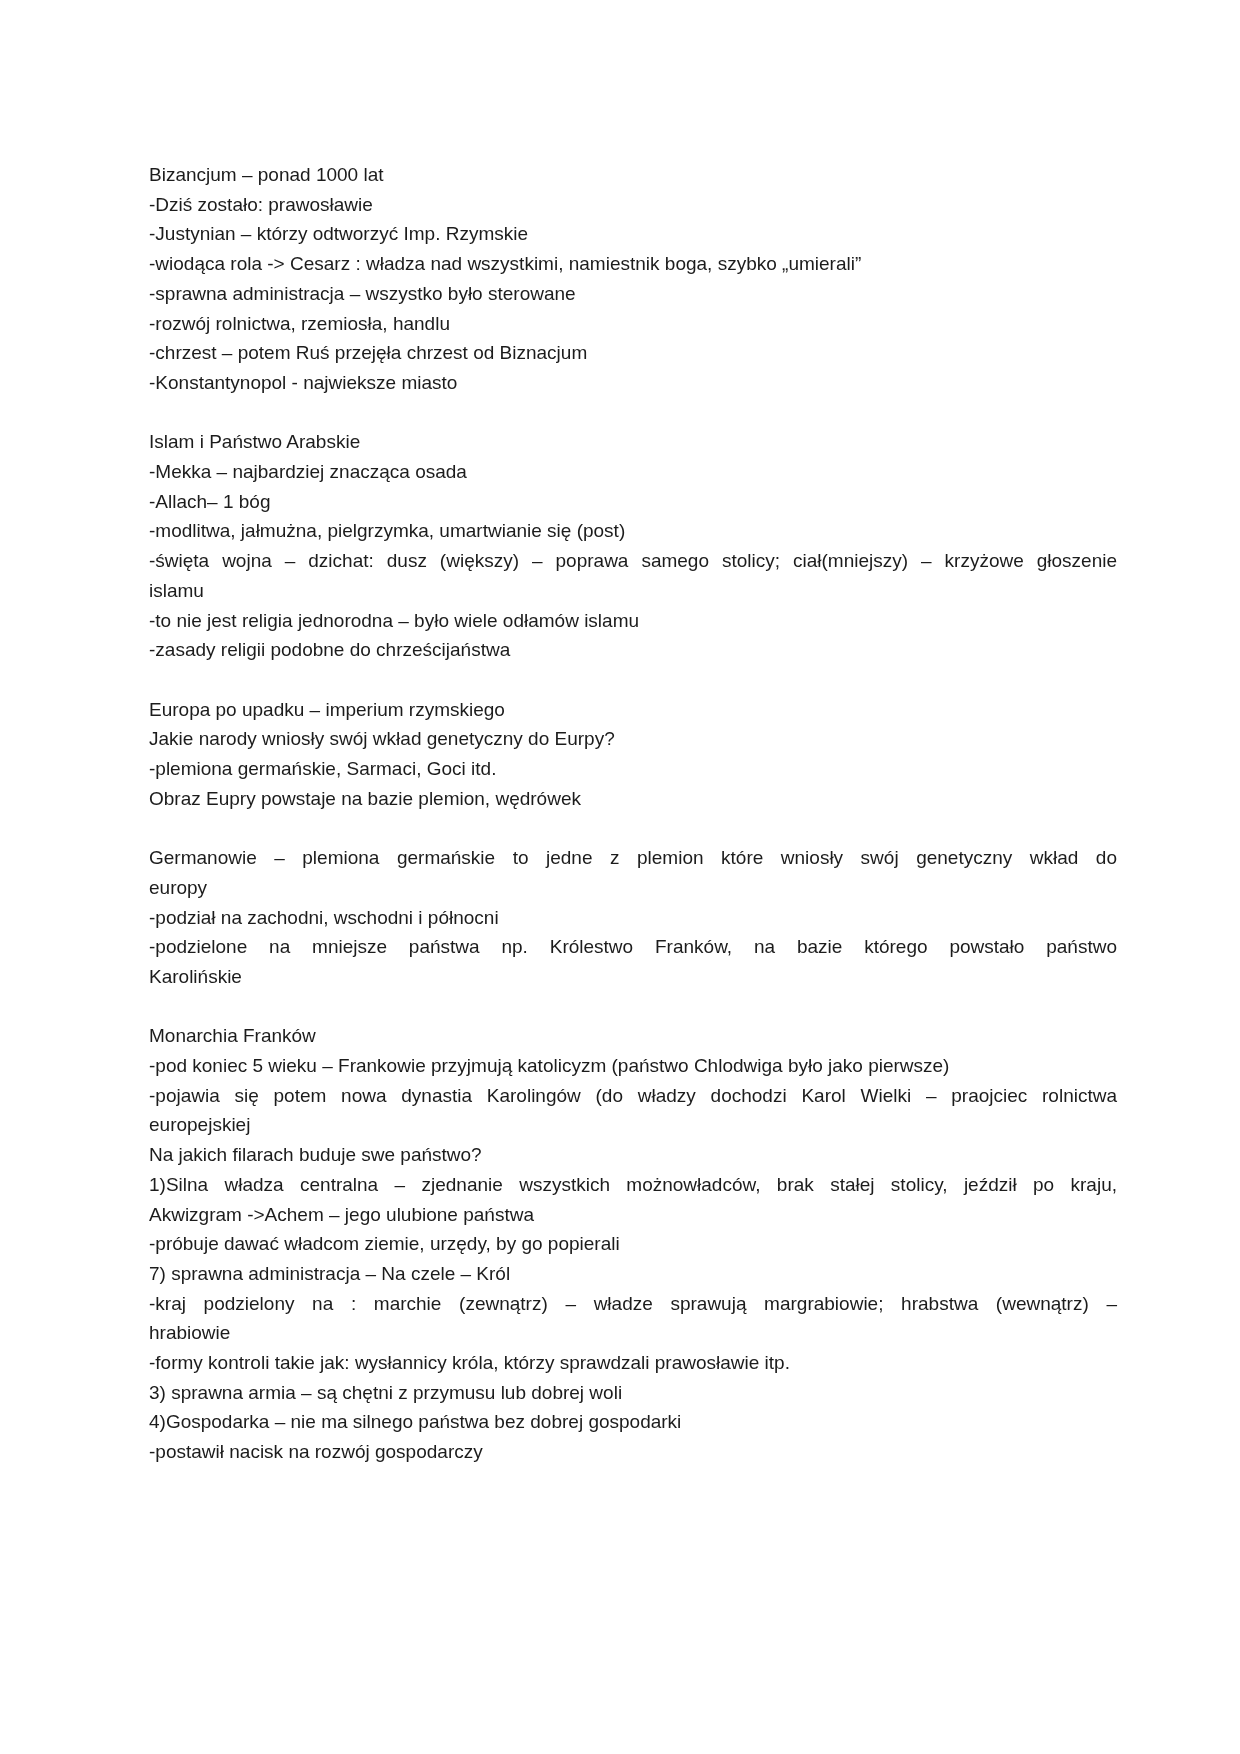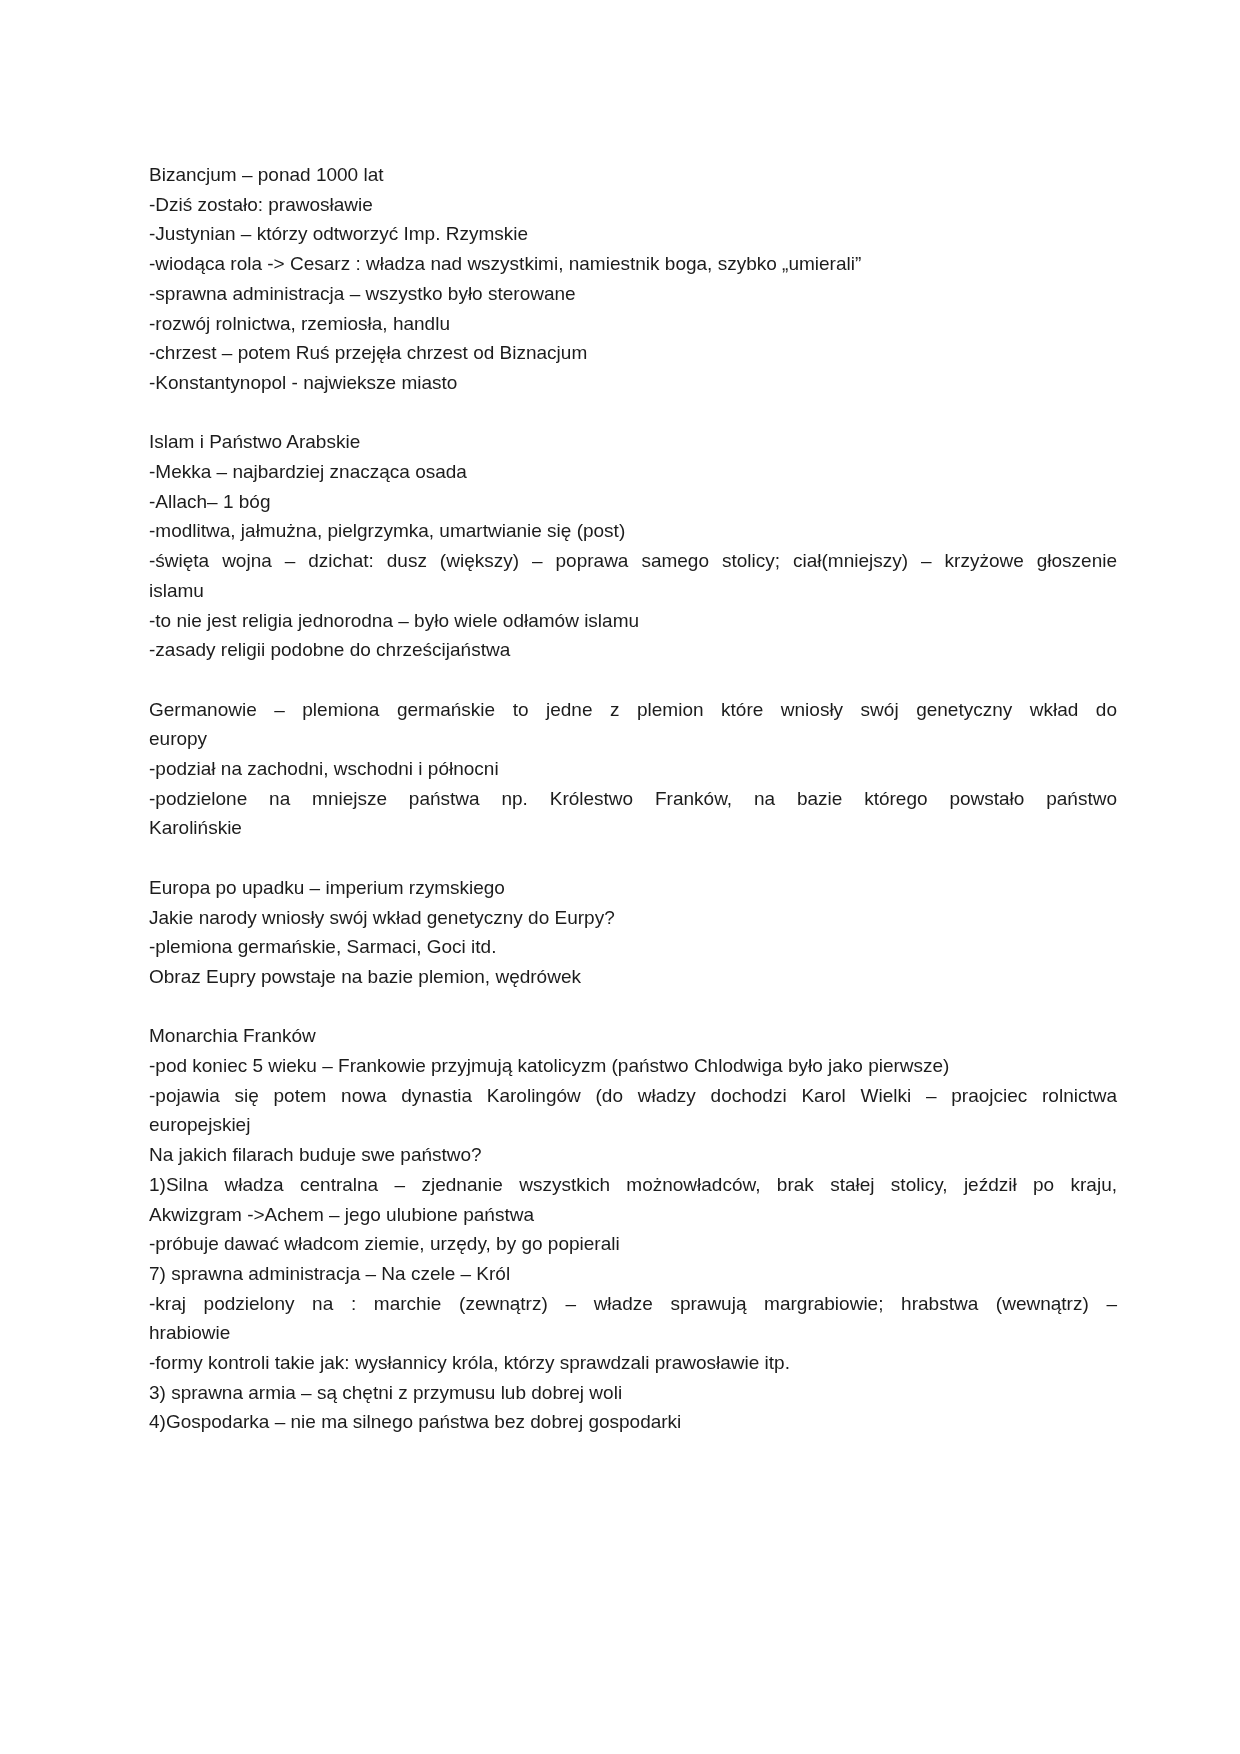--- a/index.html
+++ b/index.html
@@ -61,45 +61,46 @@
       <div class="line">-Mekka – najbardziej znacząca osada</div>
       <div class="line">-Allach– 1 bóg</div>
       <div class="line">-modlitwa, jałmużna, pielgrzymka, umartwianie się (post)</div>
       <div class="line fill">-święta wojna – dzichat: dusz (większy) – poprawa samego stolicy; ciał(mniejszy) – krzyżowe głoszenie</div>
       <div class="line">islamu</div>
       <div class="line">-to nie jest religia jednorodna – było wiele odłamów islamu</div>
       <div class="line">-zasady religii podobne do chrześcijaństwa</div>
     </div>
 
     <div class="block">
+      <div class="line">Europa po upadku – imperium rzymskiego</div>
+      <div class="line">Jakie narody wniosły swój wkład genetyczny do Eurpy?</div>
+      <div class="line">-plemiona germańskie, Sarmaci, Goci itd.</div>
+      <div class="line">Obraz Eupry powstaje na bazie plemion, wędrówek</div>
+    </div>
+
+    <div class="block">
       <div class="line fill">Germanowie – plemiona germańskie to jedne z plemion które wniosły swój genetyczny wkład do</div>
       <div class="line">europy</div>
       <div class="line">-podział na zachodni, wschodni i północni</div>
       <div class="line fill">-podzielone na mniejsze państwa np. Królestwo Franków, na bazie którego powstało państwo</div>
       <div class="line">Karolińskie</div>
-    </div>
-
-    <div class="block">
-      <div class="line">Europa po upadku – imperium rzymskiego</div>
-      <div class="line">Jakie narody wniosły swój wkład genetyczny do Eurpy?</div>
-      <div class="line">-plemiona germańskie, Sarmaci, Goci itd.</div>
-      <div class="line">Obraz Eupry powstaje na bazie plemion, wędrówek</div>
     </div>
 
     <div class="block">
       <div class="line">Monarchia Franków</div>
       <div class="line">-pod koniec 5 wieku – Frankowie przyjmują katolicyzm (państwo Chlodwiga było jako pierwsze)</div>
       <div class="line fill">-pojawia się potem nowa dynastia Karolingów (do władzy dochodzi Karol Wielki – praojciec rolnictwa</div>
       <div class="line">europejskiej</div>
       <div class="line">Na jakich filarach buduje swe państwo?</div>
       <div class="line fill">1)Silna władza centralna – zjednanie wszystkich możnowładców, brak stałej stolicy, jeździł po kraju,</div>
       <div class="line">Akwizgram -&gt;Achem – jego ulubione państwa</div>
       <div class="line">-próbuje dawać władcom ziemie, urzędy, by go popierali</div>
       <div class="line">7) sprawna administracja – Na czele – Król</div>
       <div class="line fill">-kraj podzielony na : marchie (zewnątrz) – władze sprawują margrabiowie; hrabstwa (wewnątrz) –</div>
       <div class="line">hrabiowie</div>
       <div class="line">-formy kontroli takie jak: wysłannicy króla, którzy sprawdzali prawosławie itp.</div>
       <div class="line">3) sprawna armia – są chętni z przymusu lub dobrej woli</div>
       <div class="line">4)Gospodarka – nie ma silnego państwa bez dobrej gospodarki</div>
+      <div class="line">-postawił nacisk na rozwój gospodarczy</div>
     </div>
 
   </div>
 </div>
 
 </body></html>

